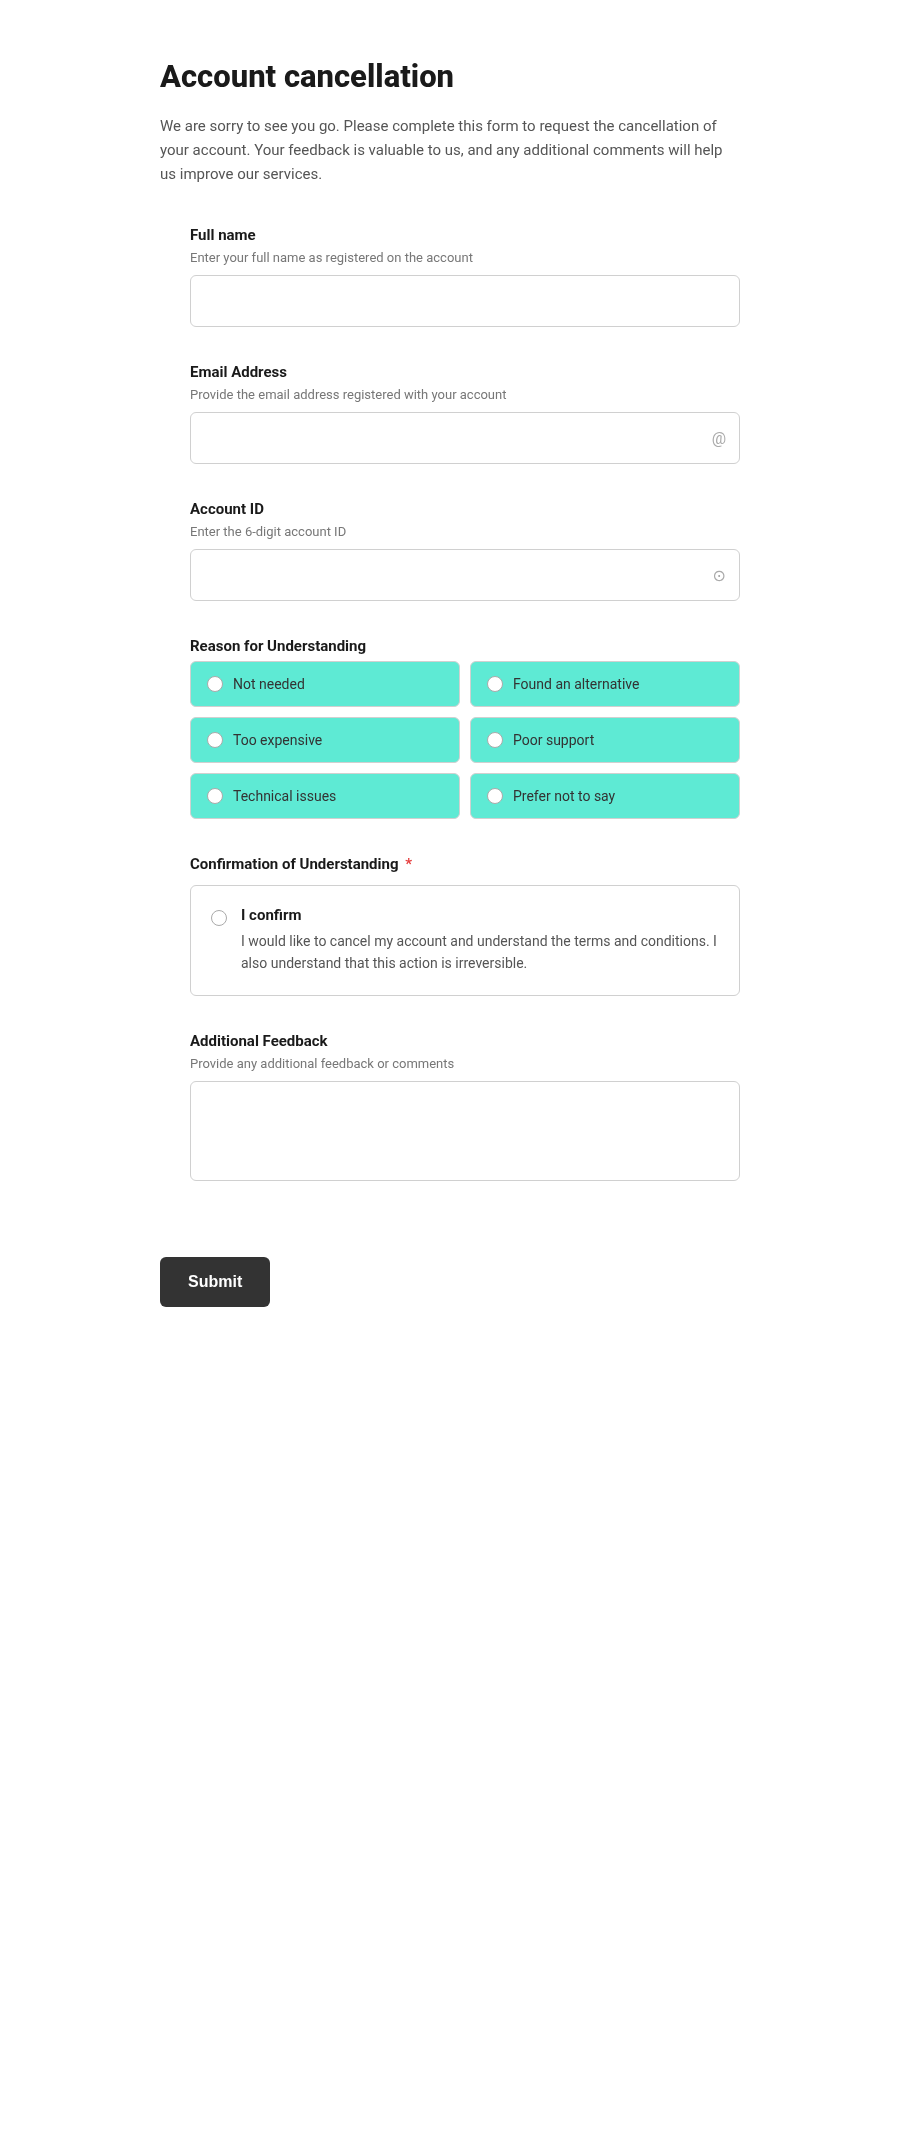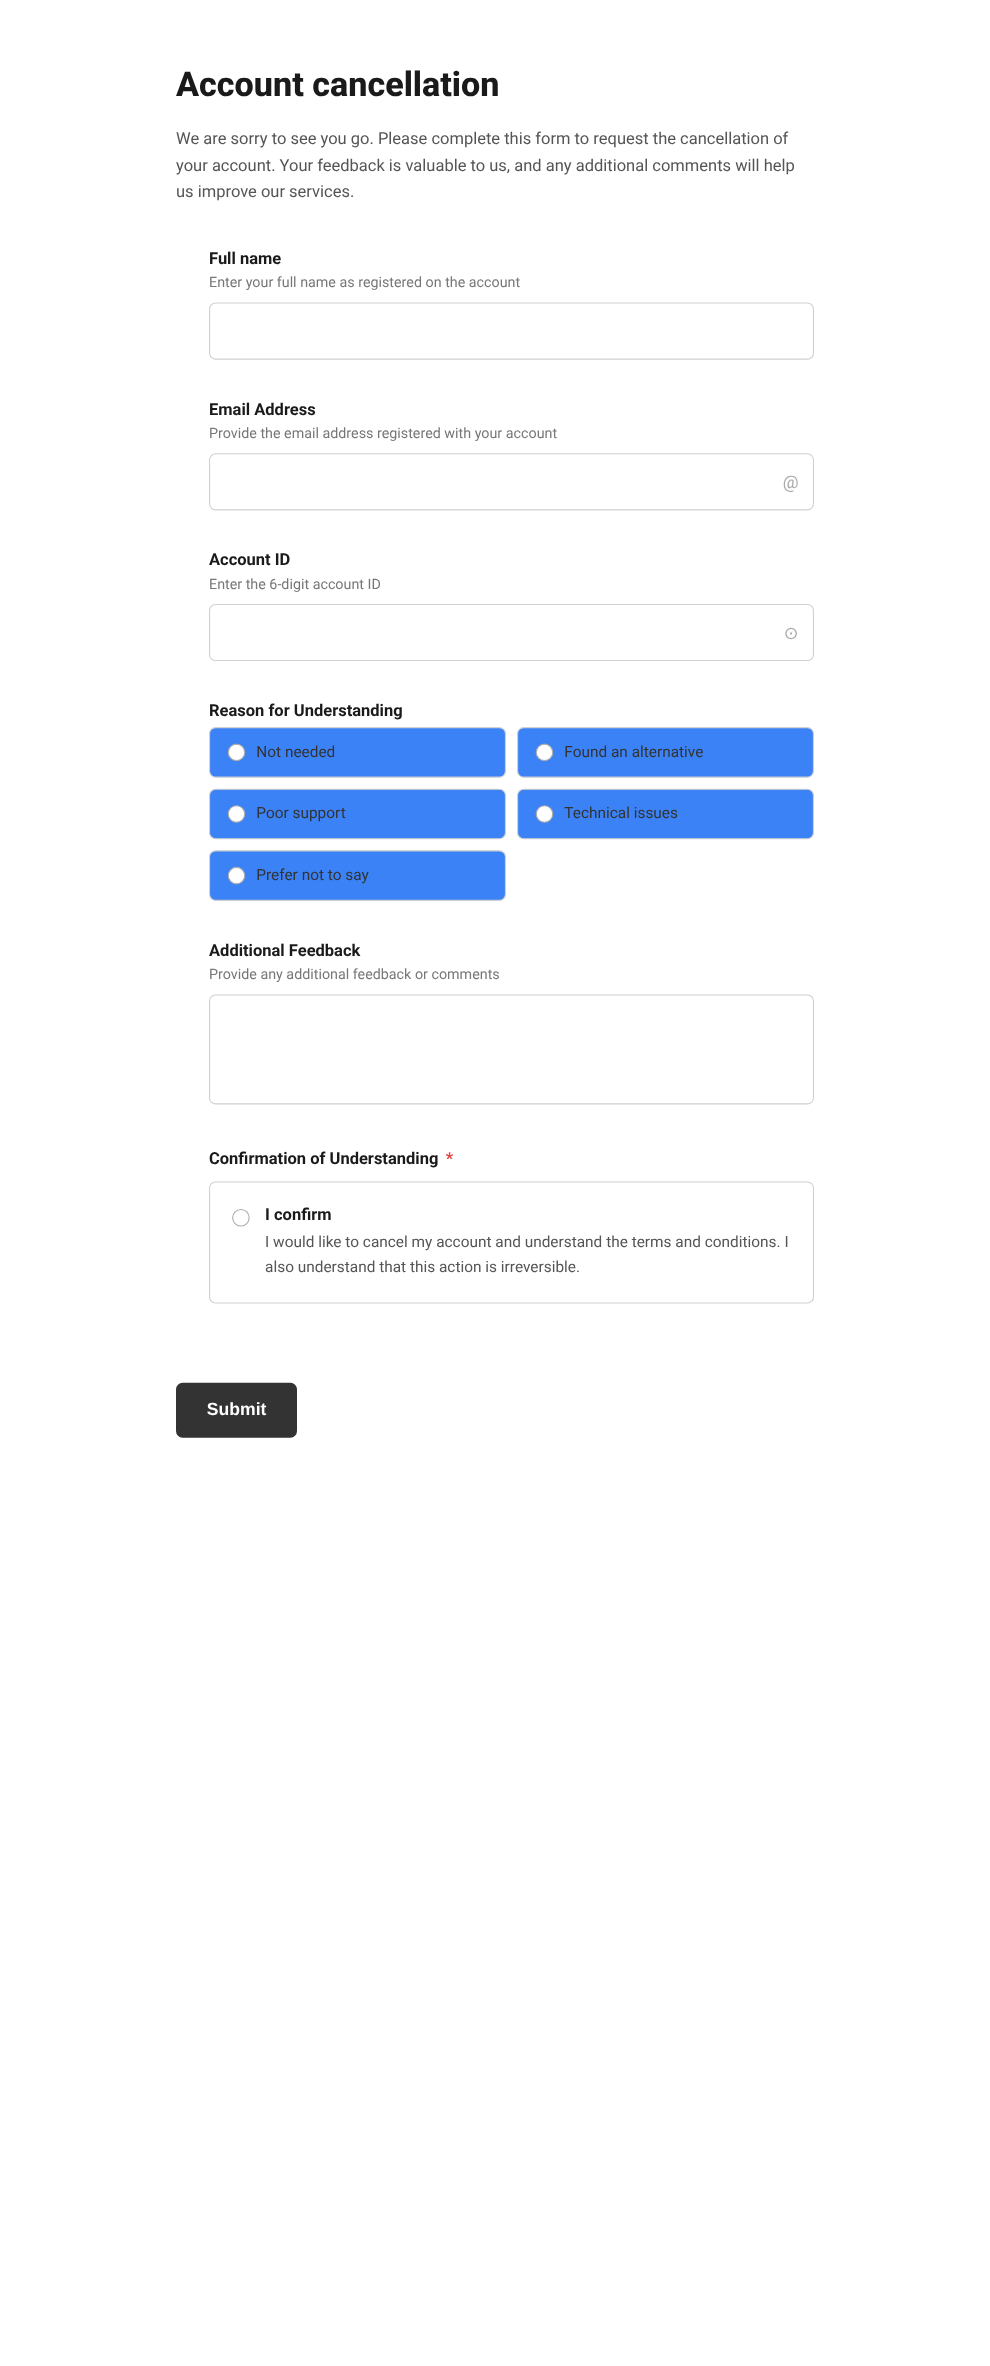--- a/index.html
+++ b/index.html
@@ -104,21 +104,21 @@
     }
 
     .radio-option {
       border: 1.5px solid #d0d0d0;
       border-radius: 6px;
       padding: 14px 16px;
       display: flex;
       align-items: center;
       gap: 10px;
       cursor: pointer;
-      background: #3b82f6;
+      background: #5eead4;
     }
 
     .radio-circle {
       width: 16px;
       height: 16px;
       border-radius: 50%;
       border: 1.5px solid #aaaaaa;
       flex-shrink: 0;
       display: flex;
       align-items: center;
@@ -253,56 +253,60 @@
       <div class="radio-option">
         <div class="radio-circle"></div>
         <span class="radio-option-label">Not needed</span>
       </div>
 
       <div class="radio-option">
         <div class="radio-circle"></div>
         <span class="radio-option-label">Found an alternative</span>
       </div>
 
+      <div class="radio-option">
+        <div class="radio-circle"></div>
+        <span class="radio-option-label">Too expensive</span>
+      </div>
 
       <div class="radio-option">
         <div class="radio-circle"></div>
         <span class="radio-option-label">Poor support</span>
       </div>
 
       <div class="radio-option">
         <div class="radio-circle"></div>
         <span class="radio-option-label">Technical issues</span>
       </div>
 
       <div class="radio-option">
         <div class="radio-circle"></div>
         <span class="radio-option-label">Prefer not to say</span>
       </div>
 
     </div>
-  </div>
-
-  
-  <div class="field-group">
-    <label class="field-label">Additional Feedback</label>
-    <span class="field-hint">Provide any additional feedback or comments</span>
-    <textarea class="textarea-input" style=""></textarea>
   </div>
 
   
   <div class="field-group">
     <label class="confirmation-label">
       <span>Confirmation of Understanding</span><span class="required-asterisk"> *</span>
     </label>
     <div class="confirmation-box">
       <div class="confirm-radio"></div>
       <div class="confirm-text-block">
         <span class="confirm-title">I confirm</span>
         <span class="confirm-description">I would like to cancel my account and understand the terms and conditions. I also understand that this action is irreversible.</span>
       </div>
     </div>
   </div>
 
   
+  <div class="field-group">
+    <label class="field-label">Additional Feedback</label>
+    <span class="field-hint">Provide any additional feedback or comments</span>
+    <textarea class="textarea-input" style=""></textarea>
+  </div>
+
+  
   <button class="submit-button">Submit</button>
 
 </div>
 
 </body></html>

